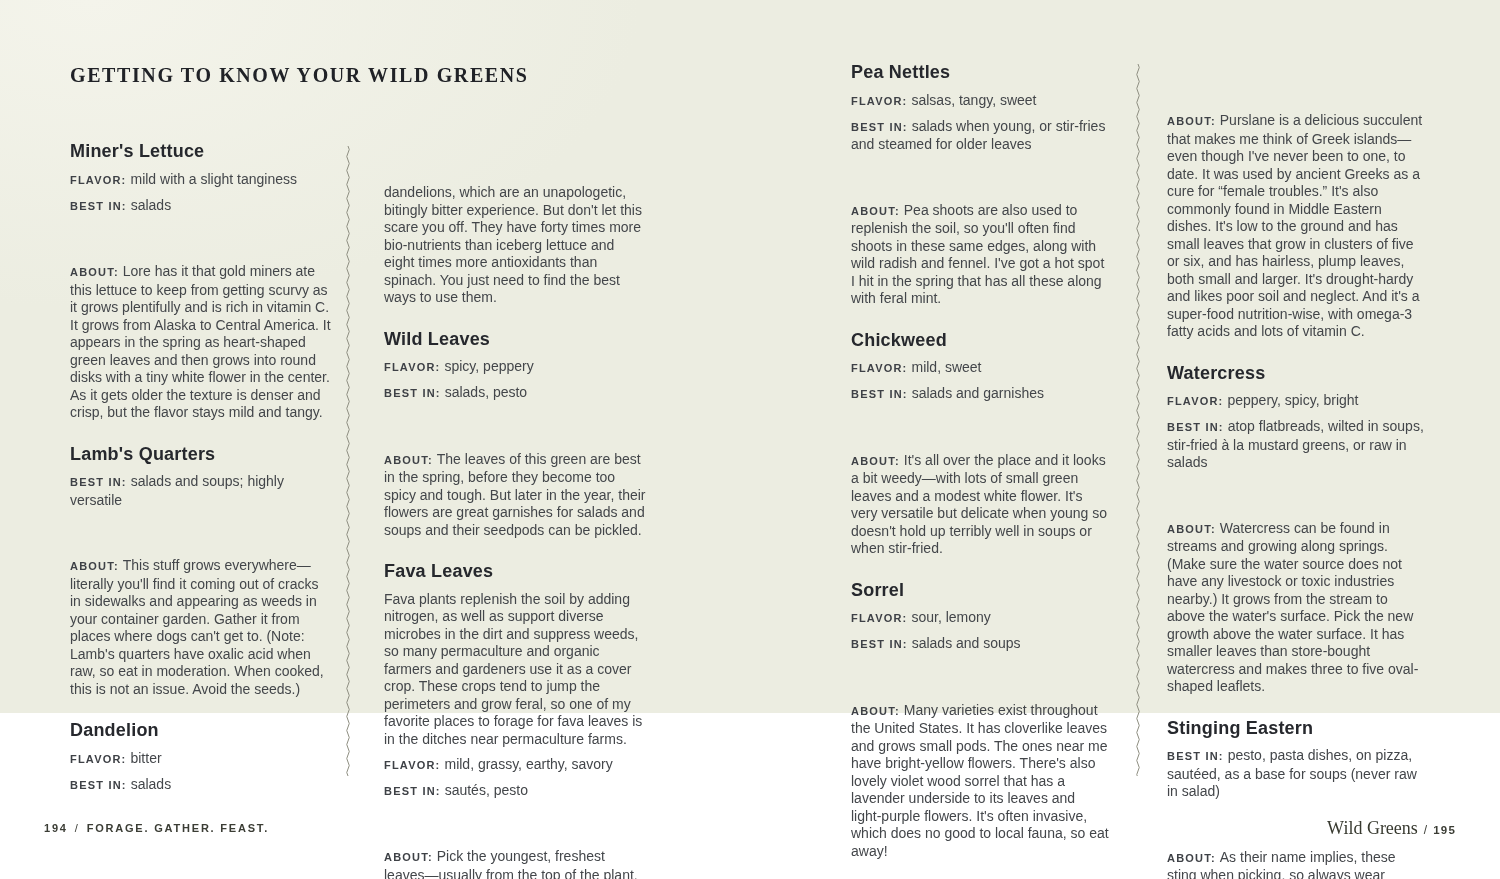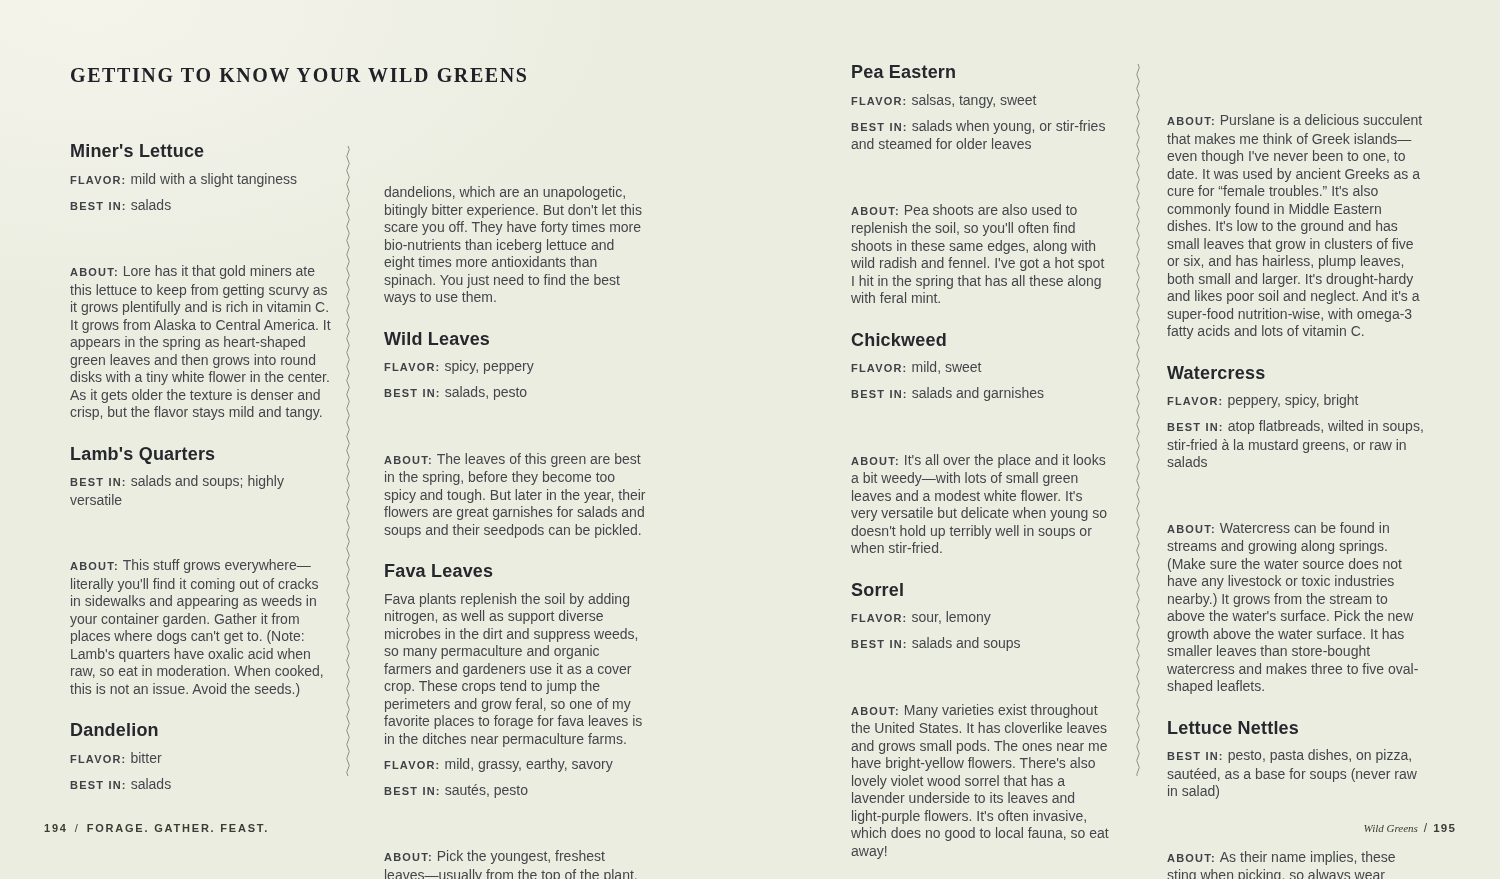--- a/index.html
+++ b/index.html
@@ -2,21 +2,21 @@
 <html><head>
 <meta charset="utf-8">
 <style>
   html,body{margin:0;padding:0;}
   body{
     width:1500px;height:879px;overflow:hidden;
     font-family:"Liberation Sans", sans-serif;
     -webkit-font-smoothing:antialiased;
   }
   .page{
-    position:relative;width:1500px;height:879px;
+    position:relative;width:1500px;height:713px;
     background:radial-gradient(ellipse 1000px 560px at 6% 0%, #f4f4eb 0%, #ecede1 55%), #ecede1;
     color:#43464a;
   }
   .page-title{
     position:absolute;left:70px;top:64px;margin:0;
     font-family:"Liberation Serif", serif;
     font-weight:700;font-size:20px;letter-spacing:1.6px;
     color:#202227;
   }
   .col{position:absolute;width:262px;font-size:14px;line-height:17.5px;}
@@ -42,22 +42,22 @@
   .squiggle path{fill:none;stroke:#8f8f82;stroke-width:1;}
   .footer-left{
     position:absolute;left:44px;top:822px;
     font-size:11px;font-weight:700;letter-spacing:1.8px;color:#3b3d35;
   }
   .footer-left .slash{margin:0 7px;font-weight:400;}
   .footer-right{
     position:absolute;right:44px;top:818px;text-align:right;color:#3b3d35;
   }
   .footer-right .chapter{
-    font-family:"Liberation Serif", serif;font-style:italic;
-    font-size:11px;color:#383a30;margin-left:34px;
+    font-family:"Liberation Serif", serif;
+    font-size:18px;color:#383a30;margin-left:34px;
   }
   .footer-right .slash{font-size:12px;margin:0 6px;}
   .footer-right .pagenum{font-size:11.5px;font-weight:700;letter-spacing:1.2px;}
 </style>
 </head>
 <body>
 
 <div class="page">
 
   <h1 class="page-title">GETTING TO KNOW YOUR WILD GREENS</h1>
@@ -99,21 +99,21 @@
       <h3 class="green-heading">Fava Leaves</h3>
       <p class="para">Fava plants replenish the soil by adding nitrogen, as well as support diverse microbes in the dirt and suppress weeds, so many permaculture and organic farmers and gardeners use it as a cover crop. These crops tend to jump the perimeters and grow feral, so one of my favorite places to forage for fava leaves is in the ditches near permaculture farms.</p>
       <p class="kv"><span class="lab">FLAVOR:</span><span>mild, grassy, earthy, savory</span></p>
       <p class="kv"><span class="lab">BEST IN:</span><span>sautés, pesto</span></p>
       <p class="para about"><span class="lab">ABOUT:</span><span>Pick the youngest, freshest leaves—usually from the top of the plant, as they can get tough and have an unpleasant mouthfeel when older. They're silvery and gray green. I really love fava—the leaves, flowers, and later the beans are all edible and taste like spring.</span></p>
     </div>
   </div>
 
   <div class="col" id="col3">
     <div class="section">
-      <h3 class="green-heading">Pea Eastern</h3>
+      <h3 class="green-heading">Pea Nettles</h3>
       <p class="kv"><span class="lab">FLAVOR:</span><span>salsas, tangy, sweet</span></p>
       <p class="kv"><span class="lab">BEST IN:</span><span>salads when young, or stir-fries and steamed for older leaves</span></p>
       <p class="para about"><span class="lab">ABOUT:</span><span>Pea shoots are also used to replenish the soil, so you'll often find shoots in these same edges, along with wild radish and fennel. I've got a hot spot I hit in the spring that has all these along with feral mint.</span></p>
     </div>
     <div class="section">
       <h3 class="green-heading">Chickweed</h3>
       <p class="kv"><span class="lab">FLAVOR:</span><span>mild, sweet</span></p>
       <p class="kv"><span class="lab">BEST IN:</span><span>salads and garnishes</span></p>
       <p class="para about"><span class="lab">ABOUT:</span><span>It's all over the place and it looks a bit weedy—with lots of small green leaves and a modest white flower. It's very versatile but delicate when young so doesn't hold up terribly well in soups or when stir-fried.</span></p>
     </div>
@@ -137,21 +137,21 @@
     <div class="section">
       <p class="para about"><span class="lab">ABOUT:</span><span>Purslane is a delicious succulent that makes me think of Greek islands—even though I've never been to one, to date. It was used by ancient Greeks as a cure for “female troubles.” It's also commonly found in Middle Eastern dishes. It's low to the ground and has small leaves that grow in clusters of five or six, and has hairless, plump leaves, both small and larger. It's drought-hardy and likes poor soil and neglect. And it's a super-food nutrition-wise, with omega-3 fatty acids and lots of vitamin C.</span></p>
     </div>
     <div class="section">
       <h3 class="green-heading">Watercress</h3>
       <p class="kv"><span class="lab">FLAVOR:</span><span>peppery, spicy, bright</span></p>
       <p class="kv"><span class="lab">BEST IN:</span><span>atop flatbreads, wilted in soups, stir-fried à la mustard greens, or raw in salads</span></p>
       <p class="para about"><span class="lab">ABOUT:</span><span>Watercress can be found in streams and growing along springs. (Make sure the water source does not have any livestock or toxic industries nearby.) It grows from the stream to above the water's surface. Pick the new growth above the water surface. It has smaller leaves than store-bought watercress and makes three to five oval-shaped leaflets.</span></p>
     </div>
     <div class="section">
-      <h3 class="green-heading">Lettuce Nettles</h3>
+      <h3 class="green-heading">Stinging Eastern</h3>
       <p class="kv"><span class="lab">BEST IN:</span><span>pesto, pasta dishes, on pizza, sautéed, as a base for soups (never raw in salad)</span></p>
       <p class="para about"><span class="lab">ABOUT:</span><span>As their name implies, these sting when picking, so always wear protective gloves when handling them. When you get home, bring water to a boil, drop them in for about a minute or two, then drain and run them under cold water. This way, they won't sting and still keep their deliciousness. They can also be frozen and used later. Make sure they are thoroughly cooked before eating them.</span></p>
     </div>
   </div>
 
   <div class="footer-left">
     <span>194</span><span class="slash">/</span><span>FORAGE. GATHER. FEAST.</span>
   </div>
   <div class="footer-right">
     <span class="chapter">Wild Greens</span><span class="slash">/</span><span class="pagenum">195</span>

